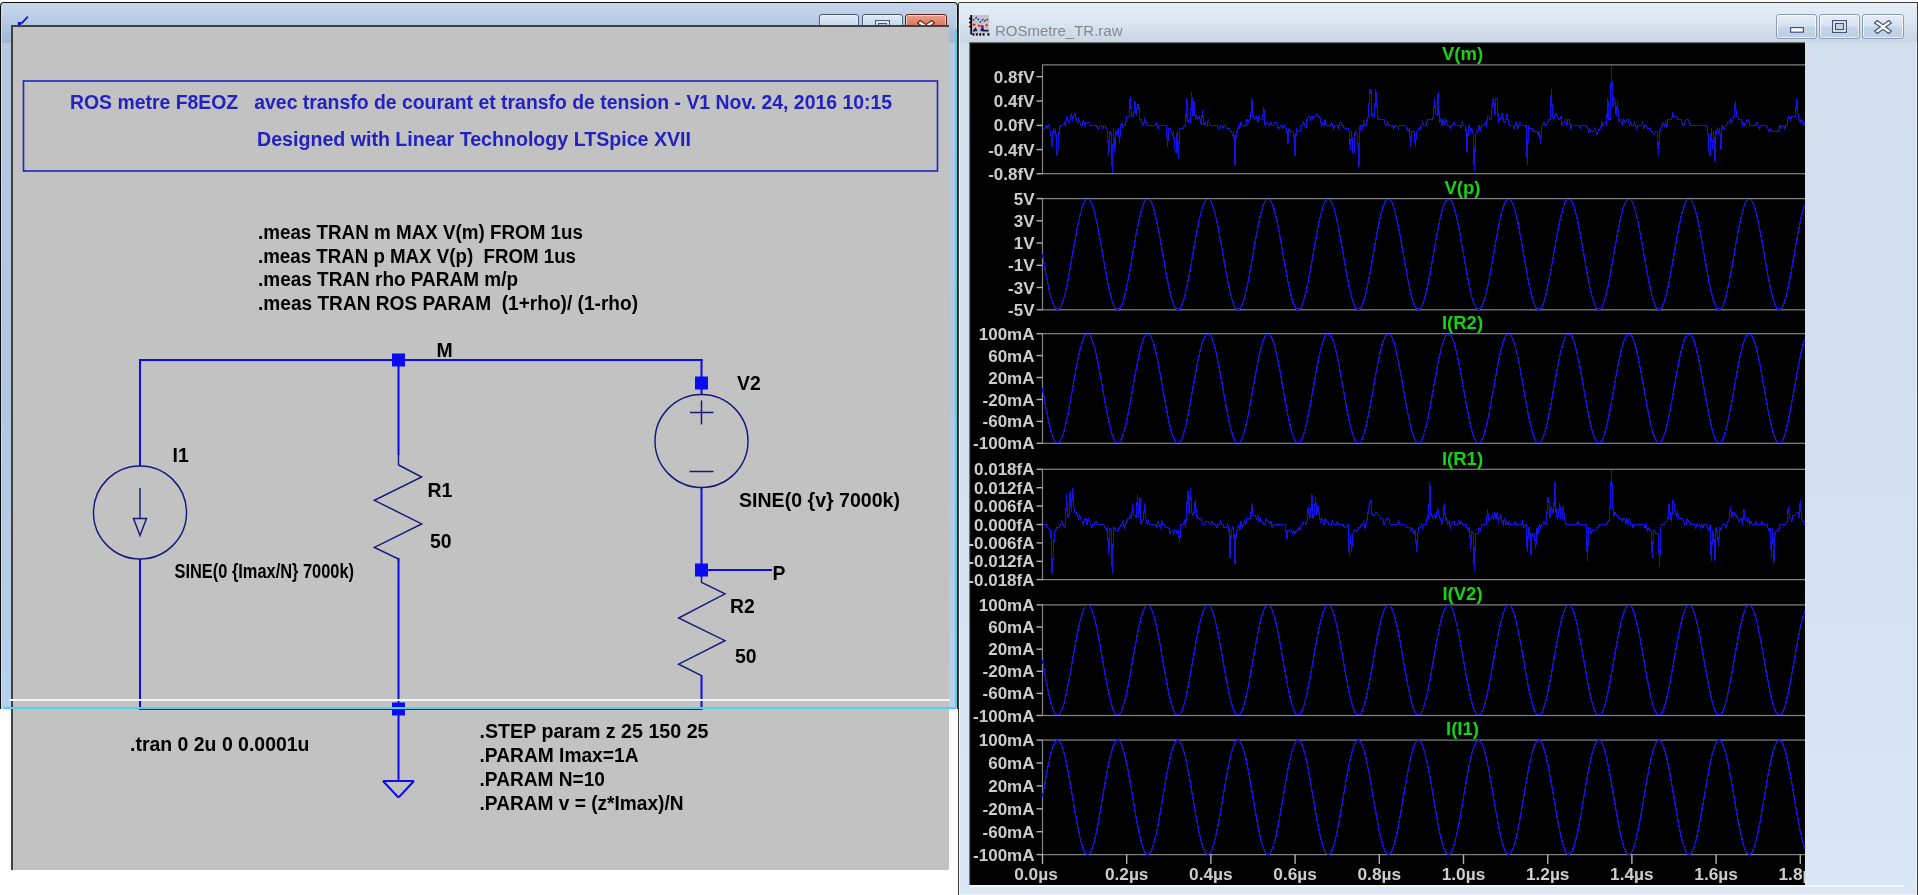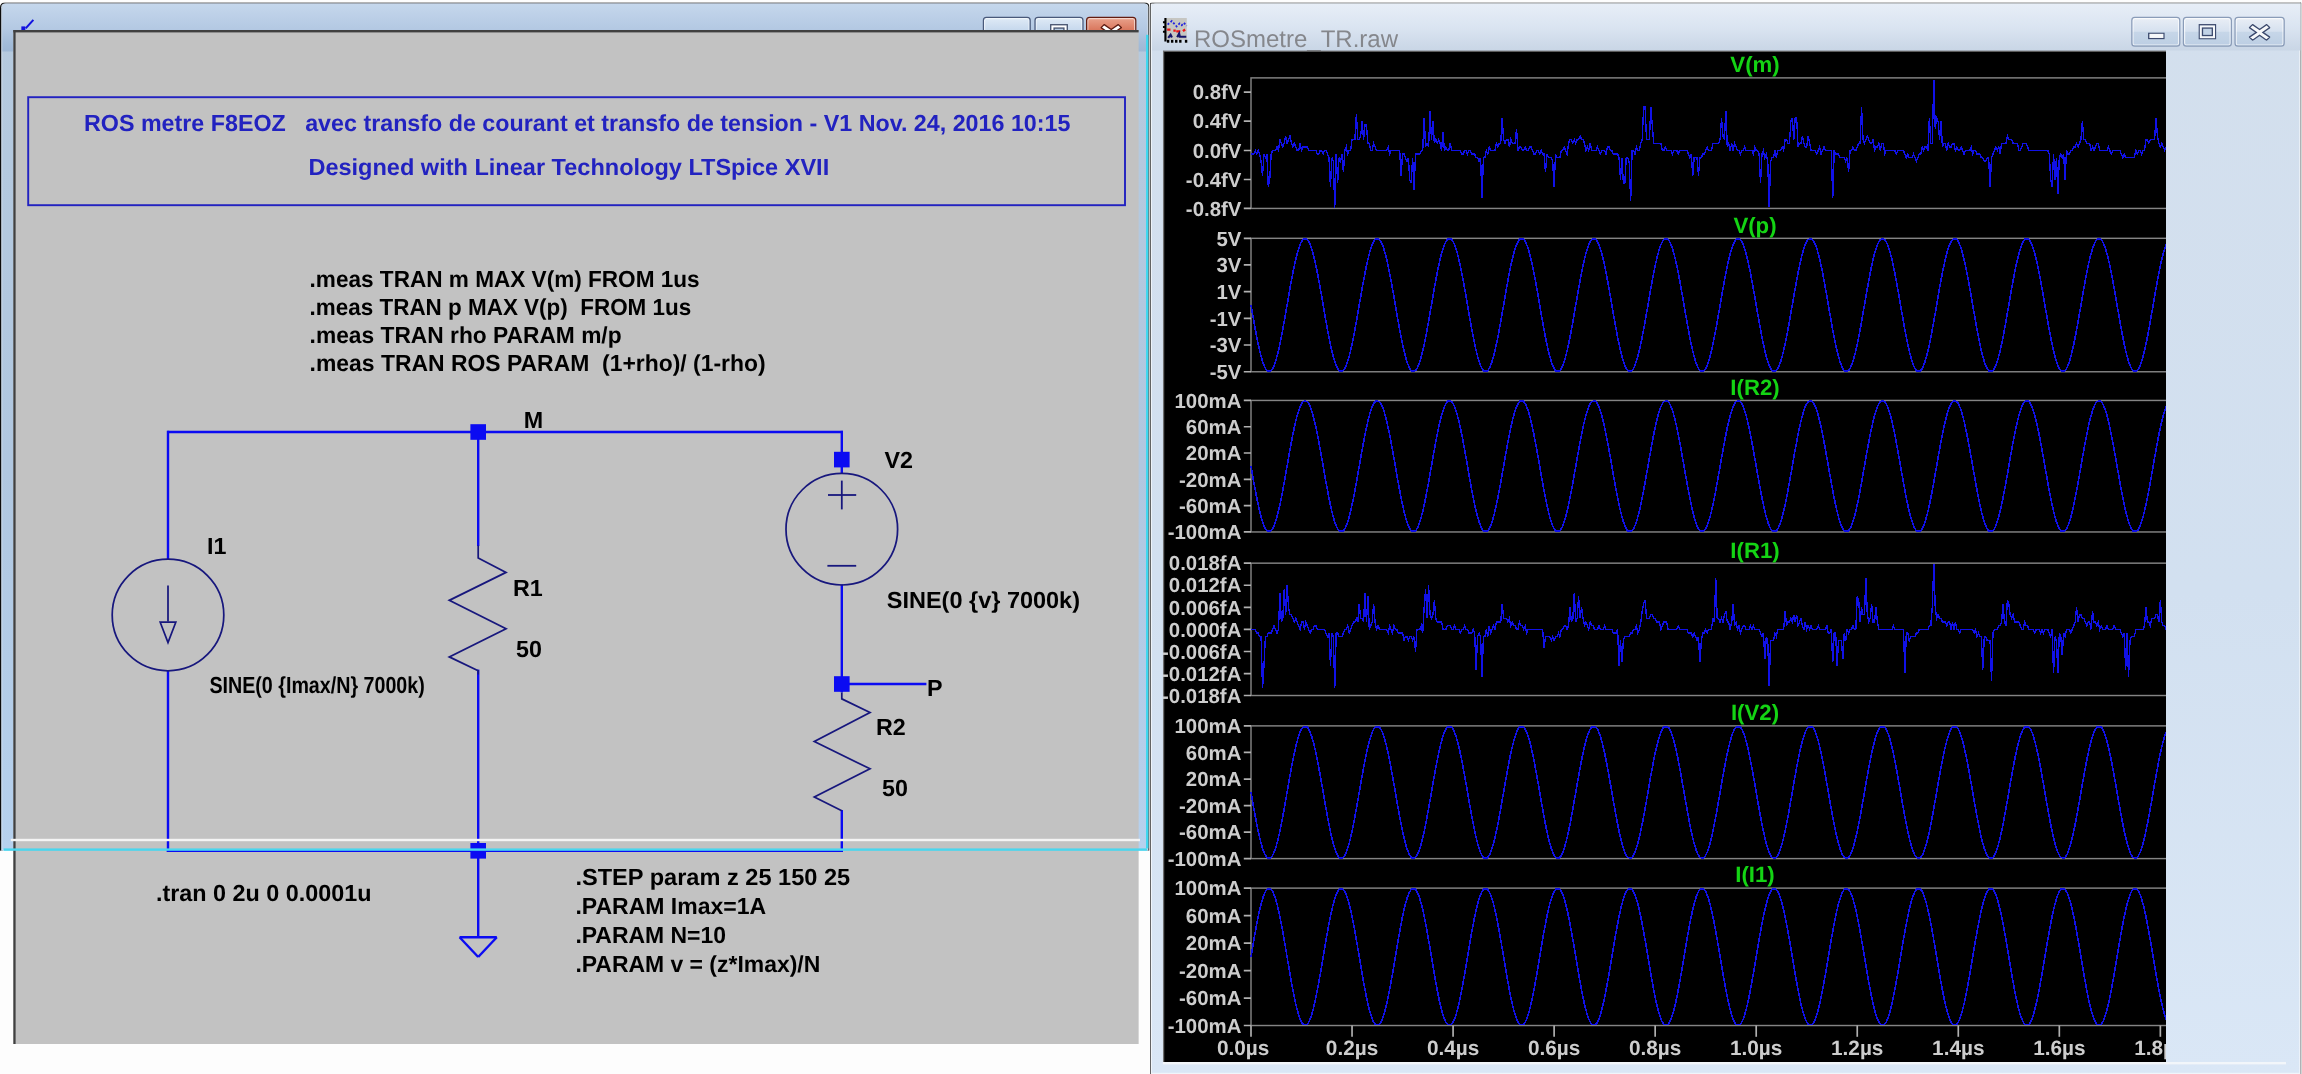--- a/index.html
+++ b/index.html
@@ -8,21 +8,21 @@
 #lw .tbar{position:absolute;left:1px;top:0;right:1px;height:40px;background:linear-gradient(#c5d7ec,#b4c9e3 52%,#a3bcd9 82%,#9db7d5);border-radius:3px 3px 0 0}
 #lw .cyanr{position:absolute;right:0;top:26px;bottom:2px;width:2.5px;background:#40d8f0}
 #lw .cyanb{position:absolute;left:2px;bottom:0;right:1px;height:2.5px;background:#49d6ee}
 #lw .wbevel{position:absolute;left:8px;bottom:8px;width:941px;height:2.5px;background:#f4f4f4}
 #lwc{position:absolute;left:10px;top:22px;width:938px;height:845px}
 #lt{position:absolute;left:36px;top:19px;font-size:14px;color:#1a1a1a}
 #rw{position:absolute;left:958px;top:2px;width:960px;height:893px;background:linear-gradient(#d3dfed,#d2e0f0 55%,#dae7f6);border:1px solid #3e3e3e;border-bottom:none;border-radius:2px 0 0 0;box-shadow:inset 0 0 0 1px rgba(255,255,255,.6)}
 #rw .tbar{position:absolute;left:1px;top:0;right:0;height:39px;background:linear-gradient(#e7eef7,#dae4f1 52%,#cdd9e8 88%,#c9d6e6);border-radius:3px 0 0 0}
 #rwc{position:absolute;left:10px;top:39px;width:836px;height:843px;overflow:hidden}
 #rw .whiteb{position:absolute;left:10px;bottom:8px;width:936px;height:2.5px;background:#f2f6fa}
-#rt{position:absolute;left:36px;top:19px;font-size:20px;color:#85878c}
+#rt{position:absolute;left:36px;top:19px;font-size:15px;color:#85878c}
 </style></head><body>
 <div id="screen">
  <div id="lw">
   <div class="tbar"></div>
   <svg width="24" height="26" viewBox="0 0 24 26" style="position:absolute;left:10px;top:11px">
 <rect x="6.8" y="8" width="3.3" height="11" fill="#1212e0"></rect>
 <rect x="2.6" y="12.6" width="4.2" height="1.7" fill="#1212e0"></rect>
 <g stroke="#1212e0" stroke-width="1.7" fill="none">
 <line x1="10.4" y1="9.6" x2="16.8" y2="2.6"></line>
 <line x1="10.2" y1="17.4" x2="12.6" y2="19.6"></line>

